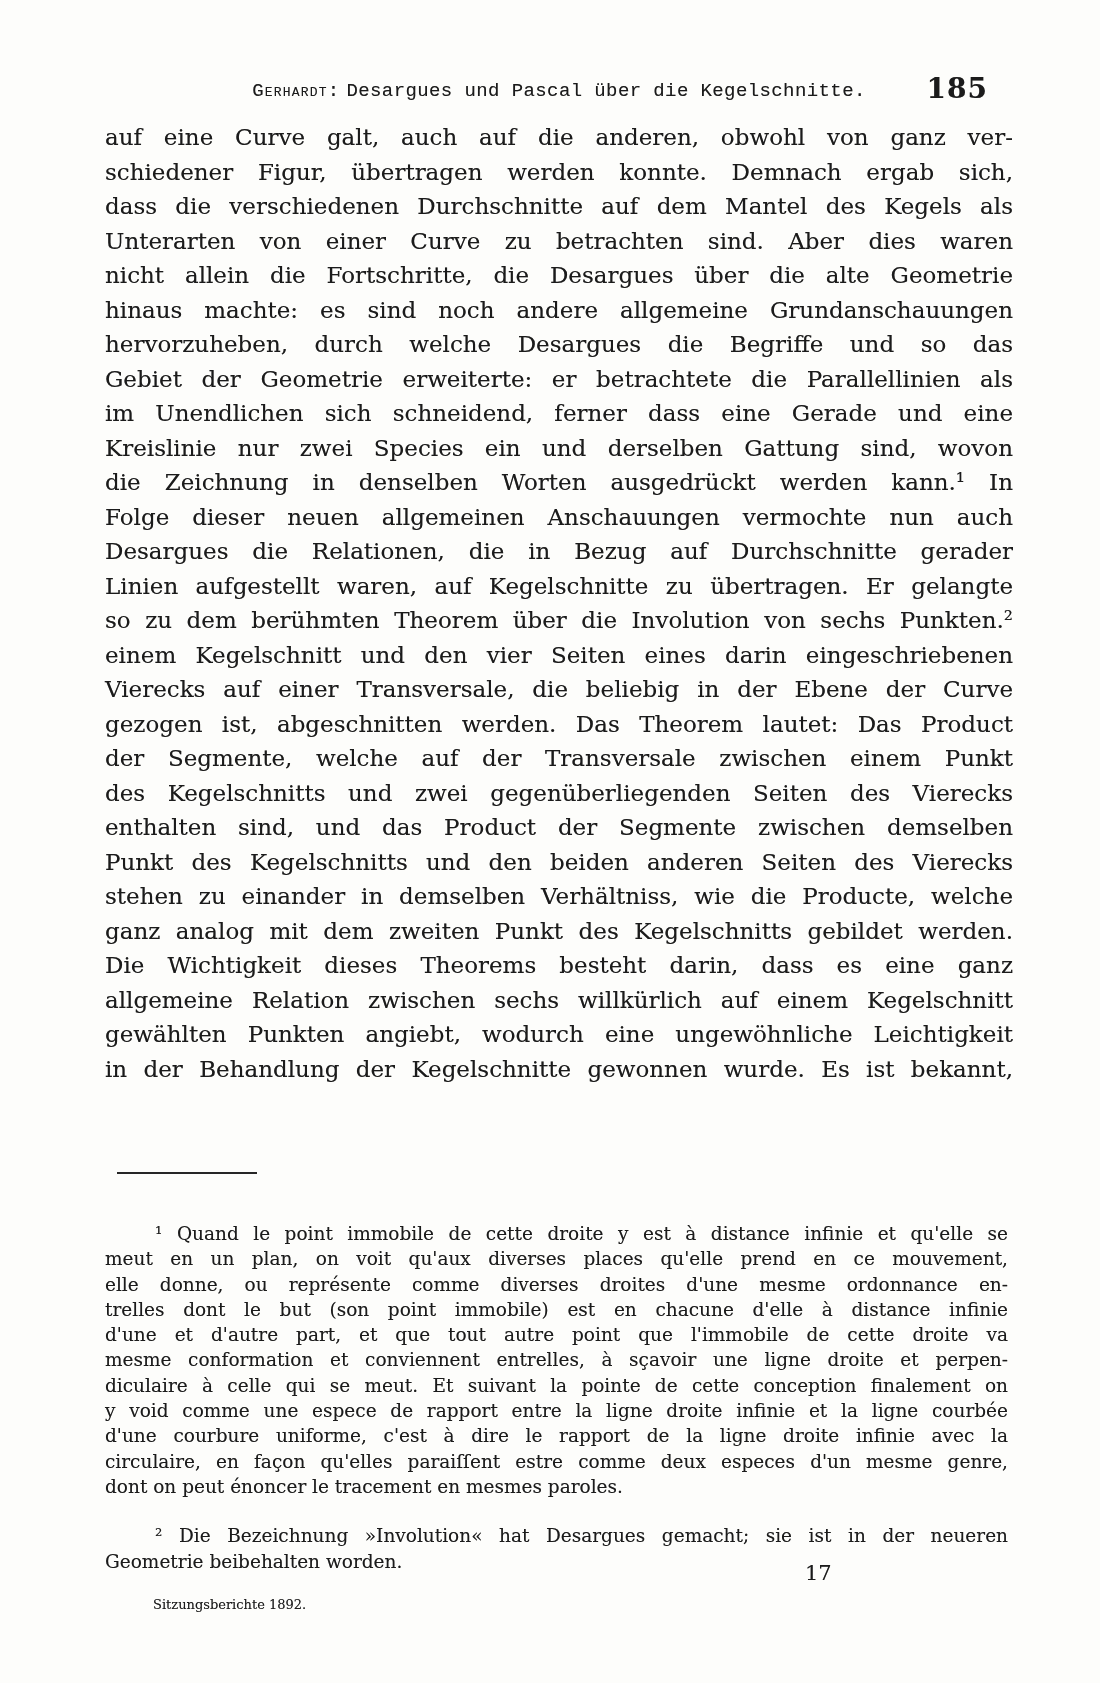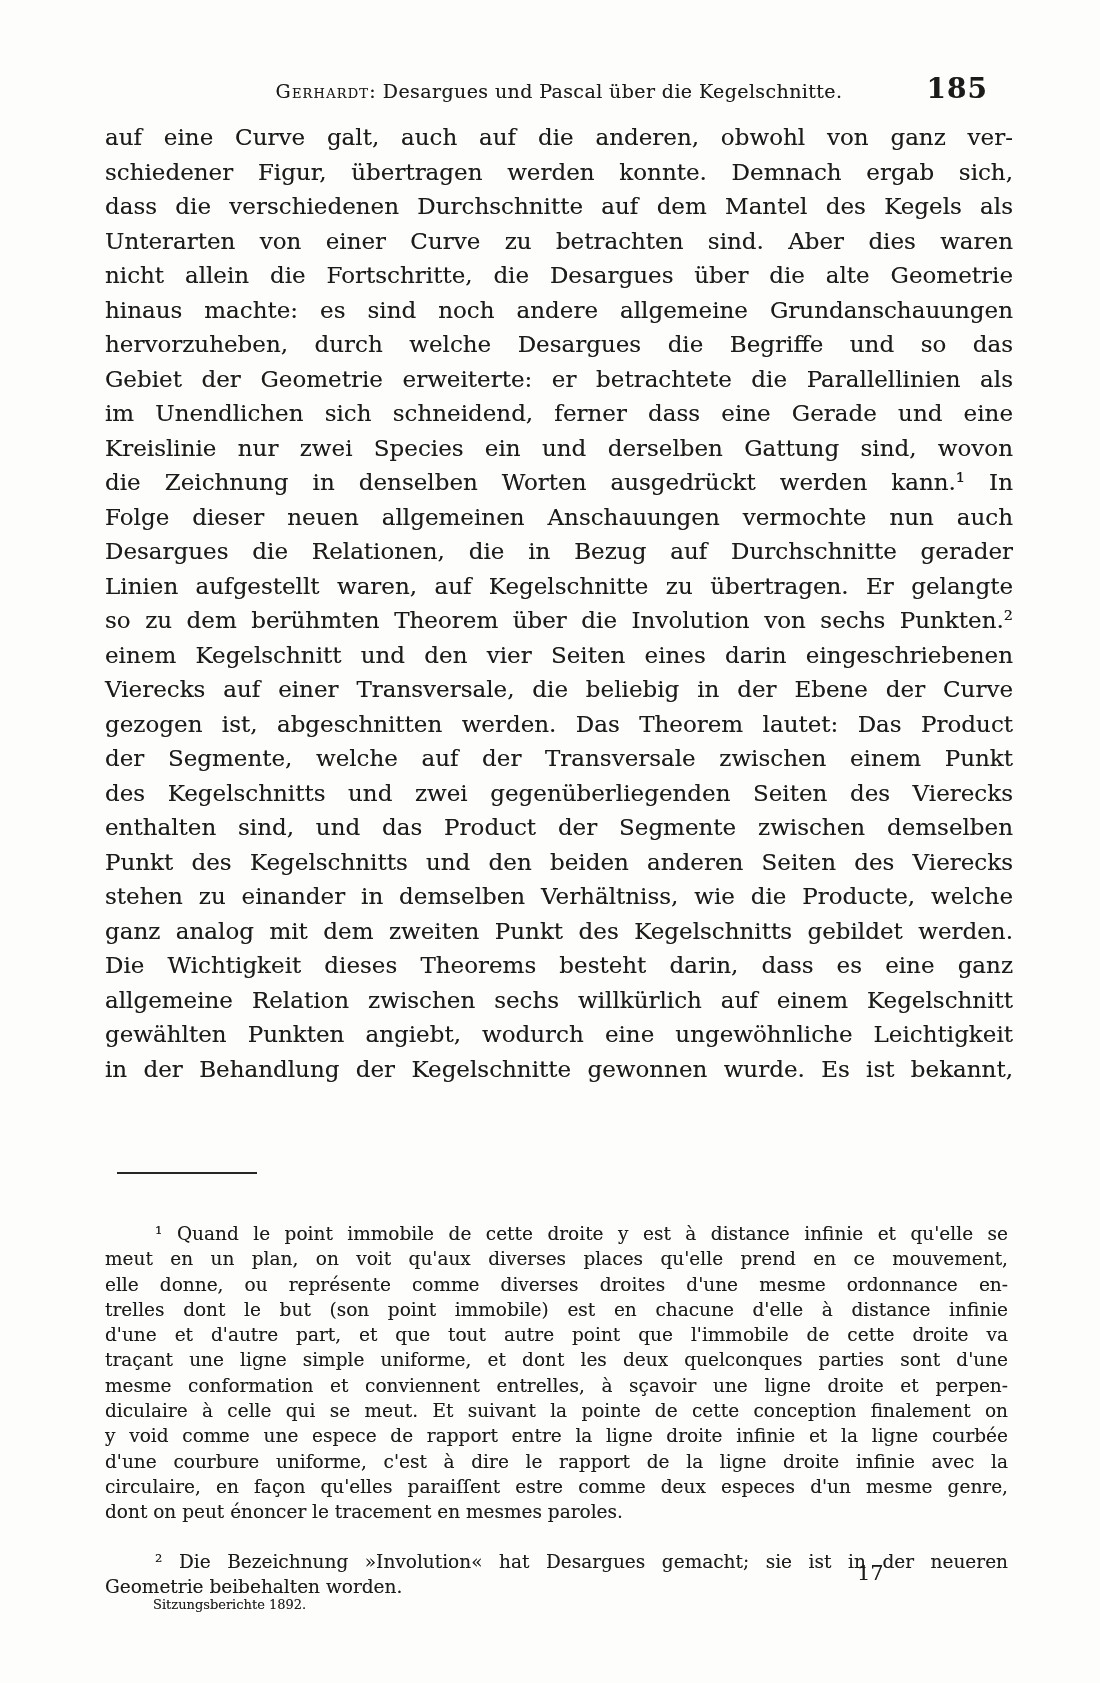--- a/index.html
+++ b/index.html
@@ -27,20 +27,21 @@
   .running-header {
     position: absolute;
     top: 80px;
     left: 105px;
     width: 908px;
     text-align: center;
     font-size: 19px;
     letter-spacing: 0.4px;
     white-space: nowrap;
     text-shadow: 0 0 0.5px rgba(20,20,20,0.4);
+    font-family: Liberation Mono, monospace;
   }
   .running-header .author {
     font-variant: small-caps;
     letter-spacing: 1.2px;
     margin-right: 6px;
   }
   .page-number {
     position: absolute;
     top: 72px;
     right: 112px;
@@ -99,21 +100,21 @@
   .imprint {
     position: absolute;
     left: 48px;
     top: 0;
     font-size: 13px;
     text-shadow: 0 0 0.5px rgba(20,20,20,0.4);
     margin-top: 36px;
   }
   .sheet-number {
     position: absolute;
-    left: 752px;
+    left: 700px;
     top: 0;
     font-size: 21px;
     text-shadow: 0 0 0.5px rgba(20,20,20,0.4);
   }
 </style>
 </head>
 <body>
 
 <div class="page">
 
@@ -156,21 +157,20 @@
 
   <div class="footnote-sep"></div>
 
   <div class="footnotes">
     <div class="footnote">
         <div class="fn-line">¹ Quand le point immobile de cette droite y est à distance infinie et qu'elle se</div>
         <div class="fn-line">meut en un plan, on voit qu'aux diverses places qu'elle prend en ce mouvement,</div>
         <div class="fn-line">elle donne, ou représente comme diverses droites d'une mesme ordonnance en-</div>
         <div class="fn-line">trelles dont le but (son point immobile) est en chacune d'elle à distance infinie</div>
         <div class="fn-line">d'une et d'autre part, et que tout autre point que l'immobile de cette droite va</div>
-        <div class="fn-line">traçant une ligne simple uniforme, et dont les deux quelconques parties sont d'une</div>
         <div class="fn-line">mesme conformation et conviennent entrelles, à sçavoir une ligne droite et perpen-</div>
         <div class="fn-line">diculaire à celle qui se meut.  Et suivant la pointe de cette conception finalement on</div>
         <div class="fn-line">y void comme une espece de rapport entre la ligne droite infinie et la ligne courbée</div>
         <div class="fn-line">d'une courbure uniforme, c'est à dire le rapport de la ligne droite infinie avec la</div>
         <div class="fn-line">circulaire, en façon qu'elles paraiſſent estre comme deux especes d'un mesme genre,</div>
         <div class="fn-line">dont on peut énoncer le tracement en mesmes paroles.</div>
       </div>
     <div class="footnote">
         <div class="fn-line">² Die Bezeichnung »Involution« hat Desargues gemacht; sie ist in der neueren</div>
         <div class="fn-line">Geometrie beibehalten worden.</div>

